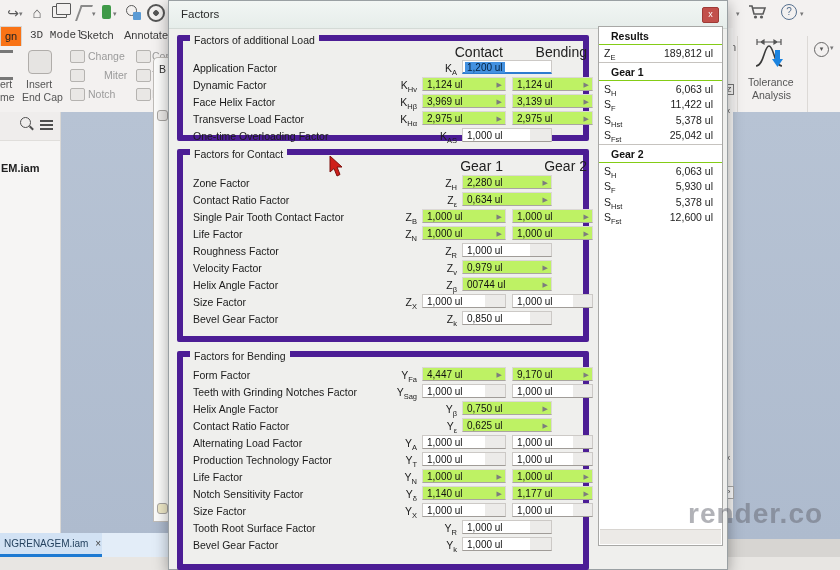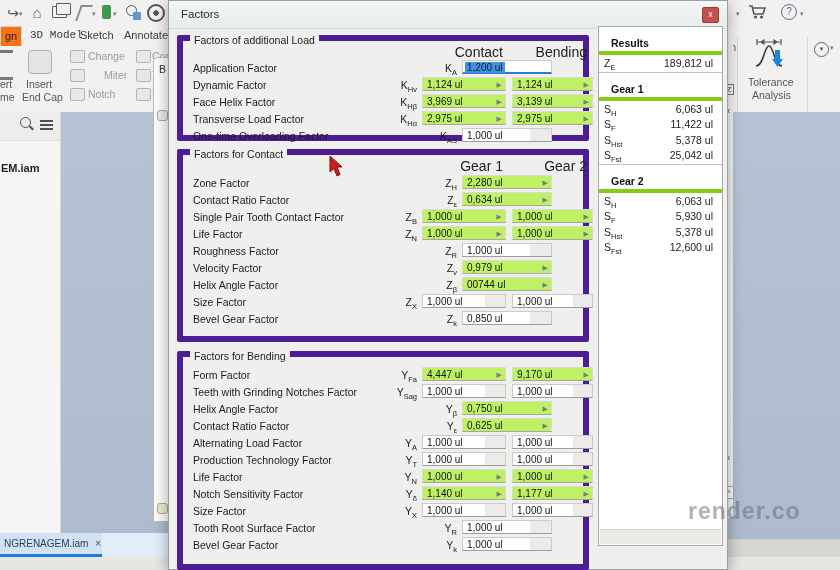--- a/index.html
+++ b/index.html
@@ -21,21 +21,21 @@
   .mag{left:20px;top:5px;width:9px;height:9px;border:1.6px solid #4f4f4f;border-radius:50%;}
   .mag::after{content:"";position:absolute;left:8px;top:9px;width:5px;height:1.8px;background:#4f4f4f;transform:rotate(45deg);}
   .burger{left:40px;top:8px;width:13px;height:10px;}
   .burger i{position:absolute;left:0;width:13px;height:1.7px;background:#4f4f4f;}
   
   #viewport{left:61px;top:112px;width:779px;height:427px;background:linear-gradient(#b7c3d4,#aebbce);}
   #tabbar{left:0;top:533px;width:170px;height:24px;background:#e3edf8;}
   #filetab{left:0;top:0;width:98px;height:21px;background:#d2e2f4;border-bottom:3px solid #1e7ad2;font-size:10px;color:#25425f;line-height:21px;padding-left:4px;}
   #statusbar{left:0;top:557px;width:840px;height:13px;background:#e8e6e3;}
   #stripR{left:170px;top:539px;width:670px;height:18px;background:#d7d5d2;}
-  #watermark{left:688px;top:498px;font-size:23px;font-weight:bold;letter-spacing:1px;
+  #watermark{left:688px;top:498px;font-size:28px;font-weight:bold;letter-spacing:1px;
     color:rgba(100,102,112,0.5);z-index:60;}
   
   #peekL{left:153px;top:57px;width:15px;height:463px;background:#fcfcfb;border:1px solid #bfbcb8;border-right:none;border-radius:5px 0 0 0;z-index:25;}
   #peekR{left:722px;top:28px;width:10px;height:490px;background:#f7f6f5;border-left:1px solid #d0cdca;z-index:25;font-size:8px;color:#444;}
   .peek-g{left:1px;width:8px;text-align:center;}
   
   #tolgrp{left:737px;top:32px;width:69px;height:96px;}
   
   #dlg{left:168px;top:0;width:560px;height:570px;background:#efefed;border:1px solid #9aa0a3;
     box-shadow:0 4px 14px rgba(0,0,0,0.35);z-index:30;box-sizing:border-box;}
@@ -57,21 +57,21 @@
   .field{position:absolute;top:1px;height:14px;box-sizing:border-box;font-size:10px;color:#111;}
   .p1{left:239px;width:84px;} .p2{left:329px;width:81px;} .pc{left:279px;width:90px;}
   .f-drop{background:#bef264;border:1px solid #dbd8d5;border-bottom:1px solid #a9a5a1;}
   .f-edit{background:linear-gradient(to right,#ffffff 0 76%,#ecebe9 76% 100%);border:1px solid #ccc9c6;border-bottom:1px solid #a09c98;}
   .f-sel{background:#fff;border:1px solid #ccc9c6;border-bottom:2px solid #2e7cd0;}
   .val{position:absolute;left:4px;top:1px;white-space:nowrap;}
   .hl{background:#4391e0;color:#04203e;padding:0 2px;left:2px;}
   .arr{position:absolute;right:3px;top:3px;font-size:7px;color:#7d7d7d;line-height:8px;}
   
   #results{left:429px;top:25px;width:125px;height:520px;background:#fff;border:1px solid #a8a8a6;box-sizing:border-box;}
-  .res-h{position:relative;font-size:10.5px;font-weight:bold;color:#111;padding:10px 0 2px 12px;border-bottom:4px solid #84cc16;}
+  .res-h{position:relative;font-size:10.5px;font-weight:bold;color:#111;padding:3px 0 2px 12px;border-bottom:1px solid #84cc16;}
   .res-h.sec{border-top:1px solid #c6c3bf;margin-top:1px;}
   .res-r{position:relative;height:15.5px;}
   .rsym{position:absolute;left:5px;top:2px;font-size:10.5px;color:#1b1b1b;}
   .rsym sub{font-size:7.5px;}
   .rval{position:absolute;right:9px;top:2px;font-size:10.5px;color:#1b1b1b;}
   #res-footer{position:absolute;left:1px;bottom:1px;width:121px;height:14px;background:#eceae7;border-top:1px solid #d8d5d1;}
   
   #cursor{left:329px;top:156px;z-index:70;}
   
   #g0{top:34px;height:106px;} #g0 .rows{top:18px;}

